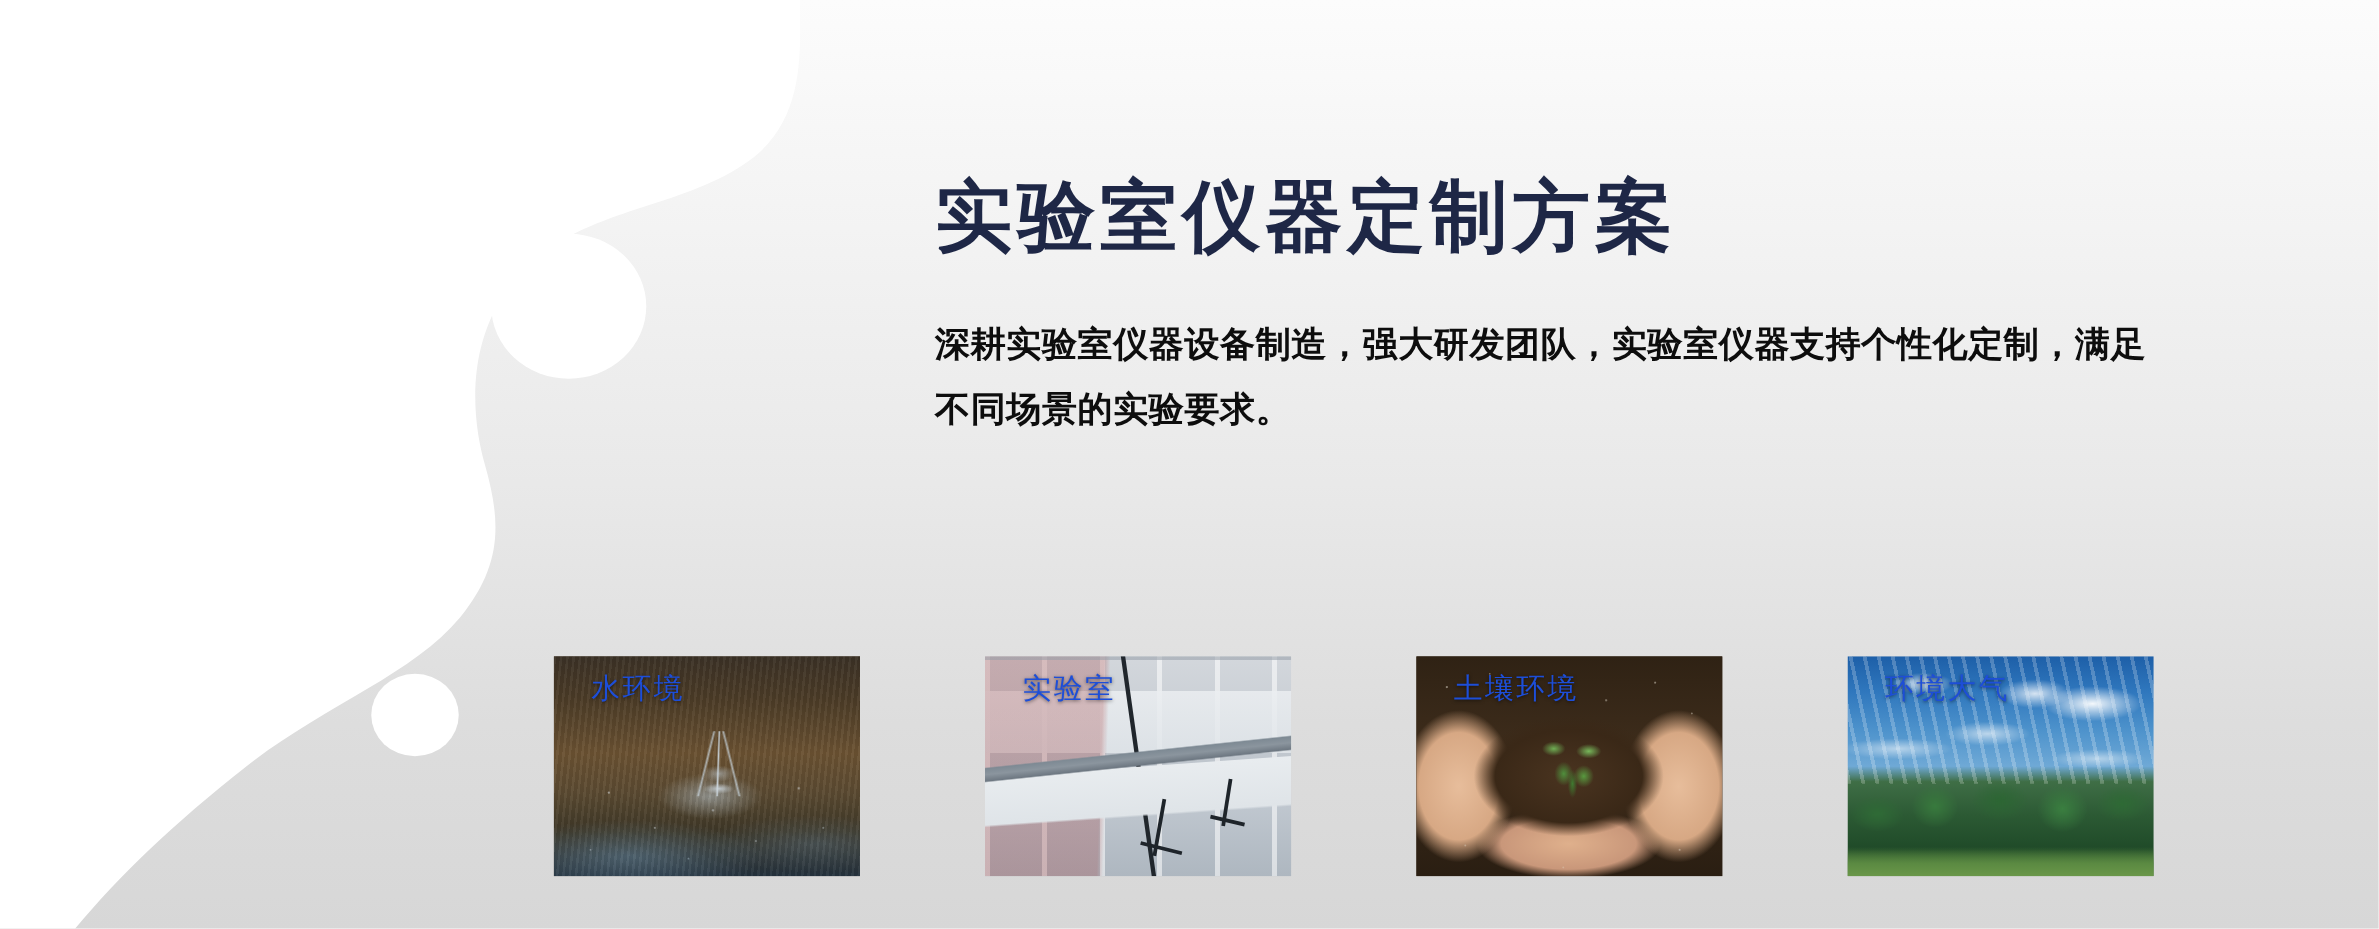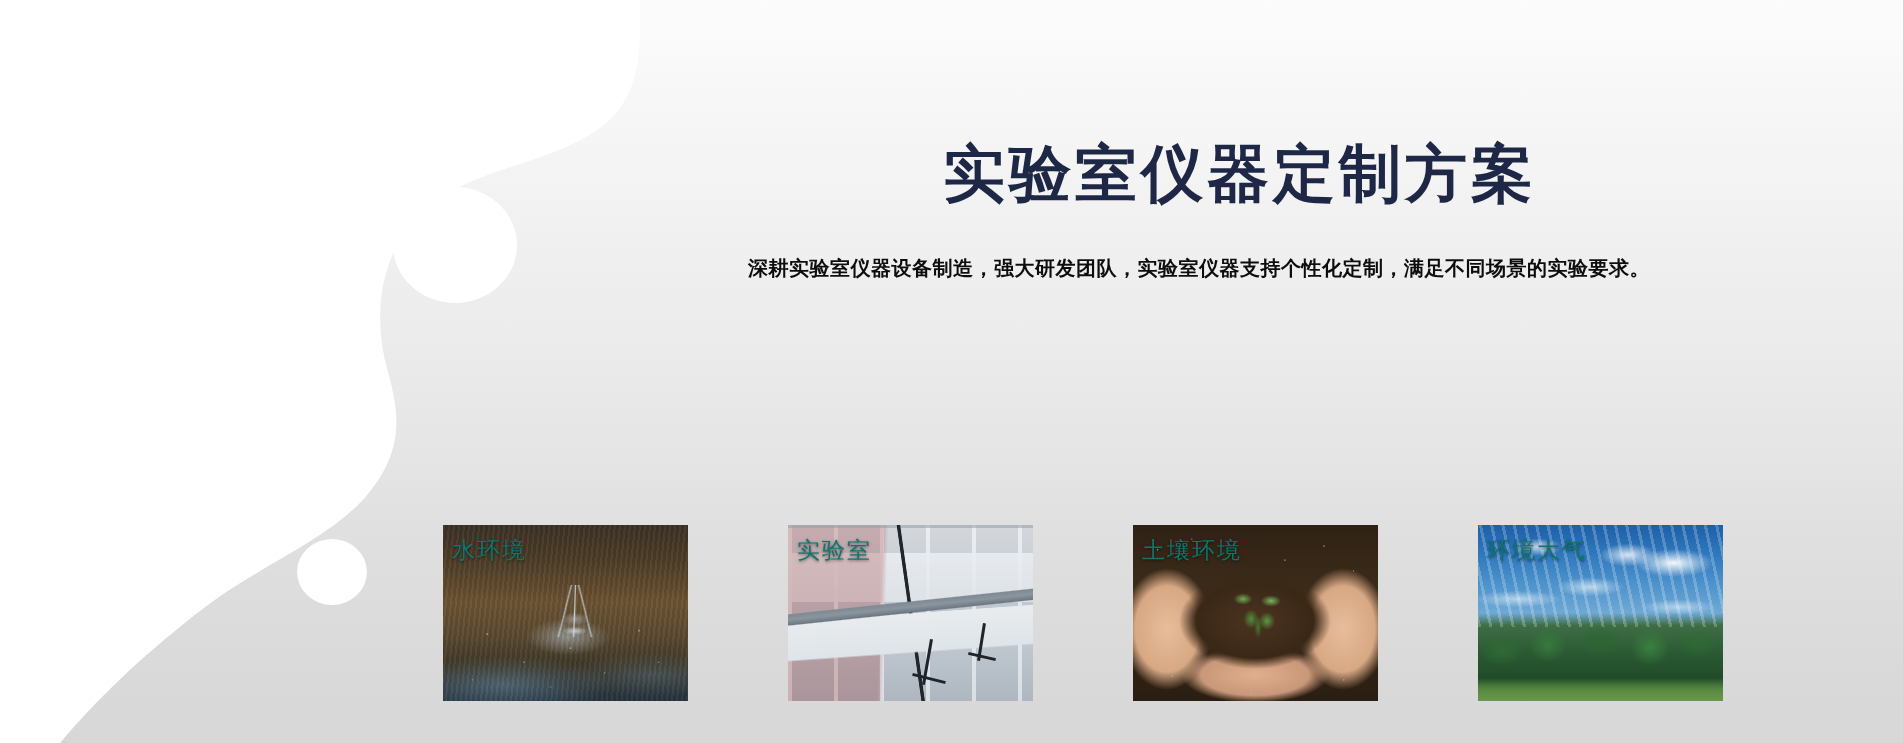--- a/index.html
+++ b/index.html
@@ -29,28 +29,28 @@
   .headline-block {
     position:absolute;
     left:748px; top:140px;
     width:990px;
   }
   .page-title {
     font-size:62px;
     font-weight:bold;
     letter-spacing:4px;
     color:#1e2746;
-    text-align:center;
+    text-align:left;
     line-height:1.1;
     padding-right:6px;
     white-space:nowrap;
   }
   .page-subtitle {
     margin-top:42px;
-    font-size:20px;
+    font-size:28px;
     font-weight:bold;
     color:#0d0d0d;
     line-height:1.85;
     letter-spacing:0.5px;
     width:980px;
   }
 
   
   .card-row {
     position:absolute;
@@ -61,22 +61,22 @@
   }
   .env-card {
     position:relative;
     width:245px; height:176px;
     overflow:hidden;
     flex:0 0 245px;
   }
   .card-photo { position:absolute; inset:0; }
   .card-label {
     position:absolute;
-    left:9px; top:10px;
-    color:#0f766e;
+    left:30px; top:10px;
+    color:#1d4ed8;
     font-size:23px;
     font-weight:normal;
     letter-spacing:2px;
     text-shadow:0 1px 3px rgba(0,0,0,.55);
     z-index:5;
     white-space:nowrap;
   }
 
   
   .photo-water {

